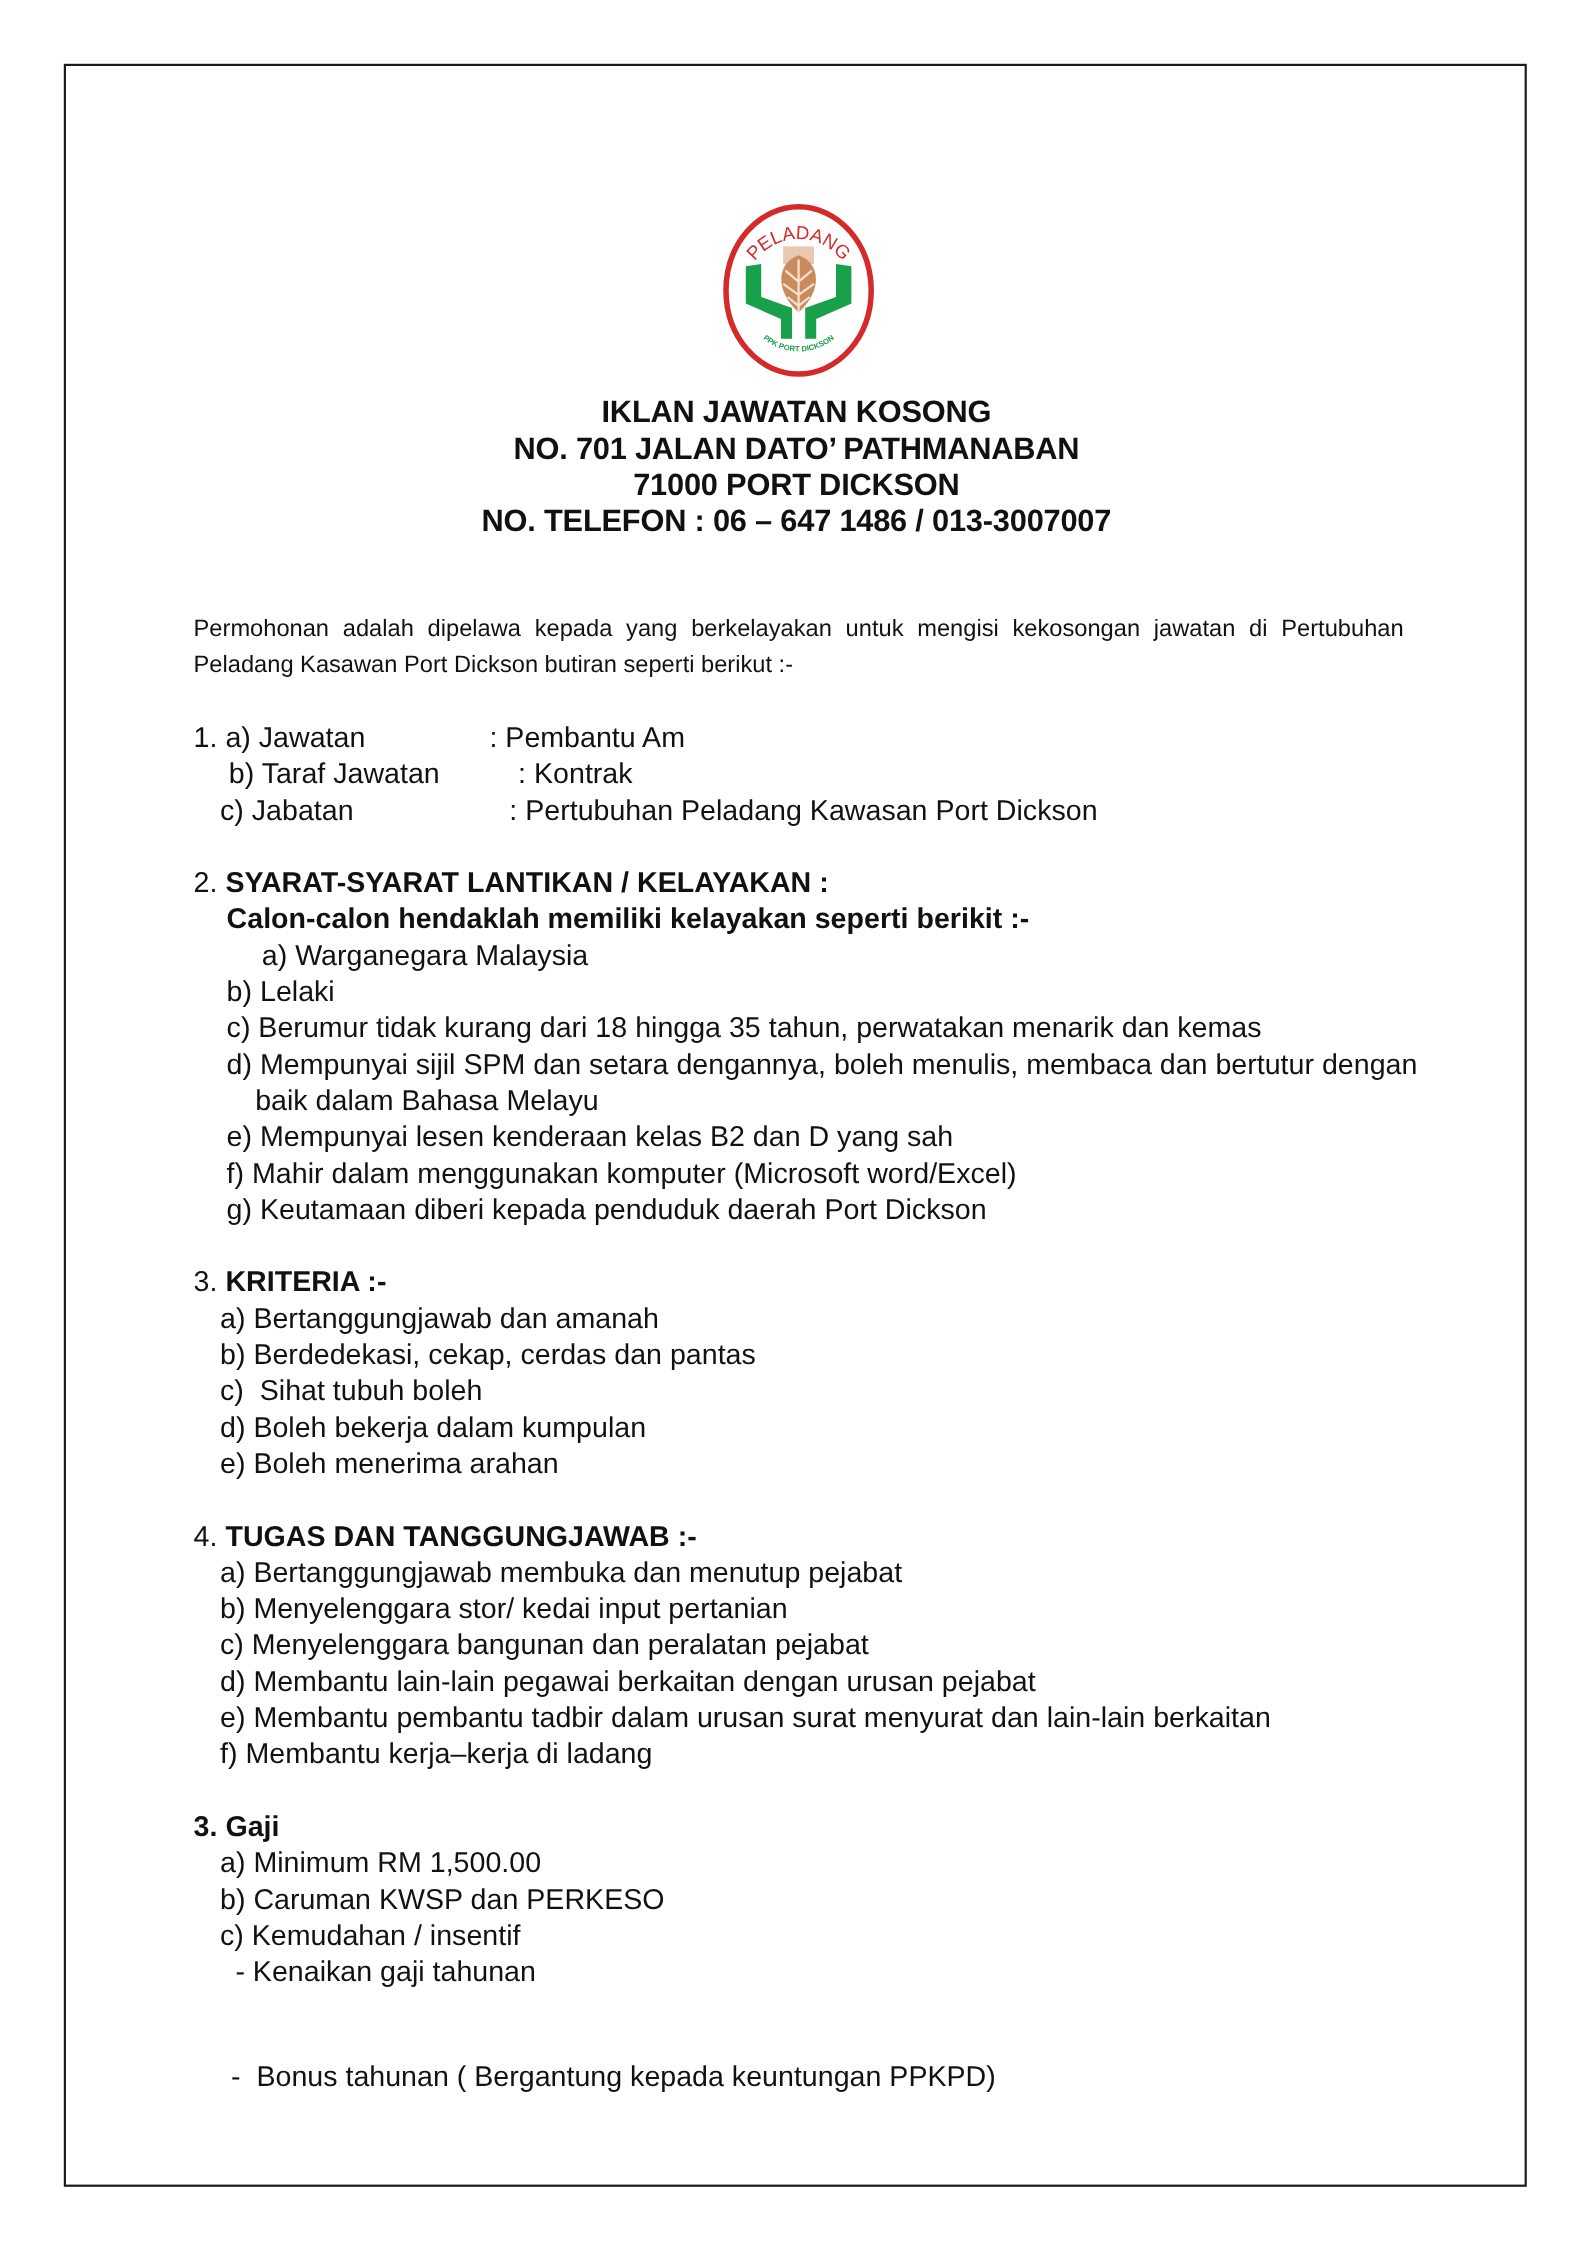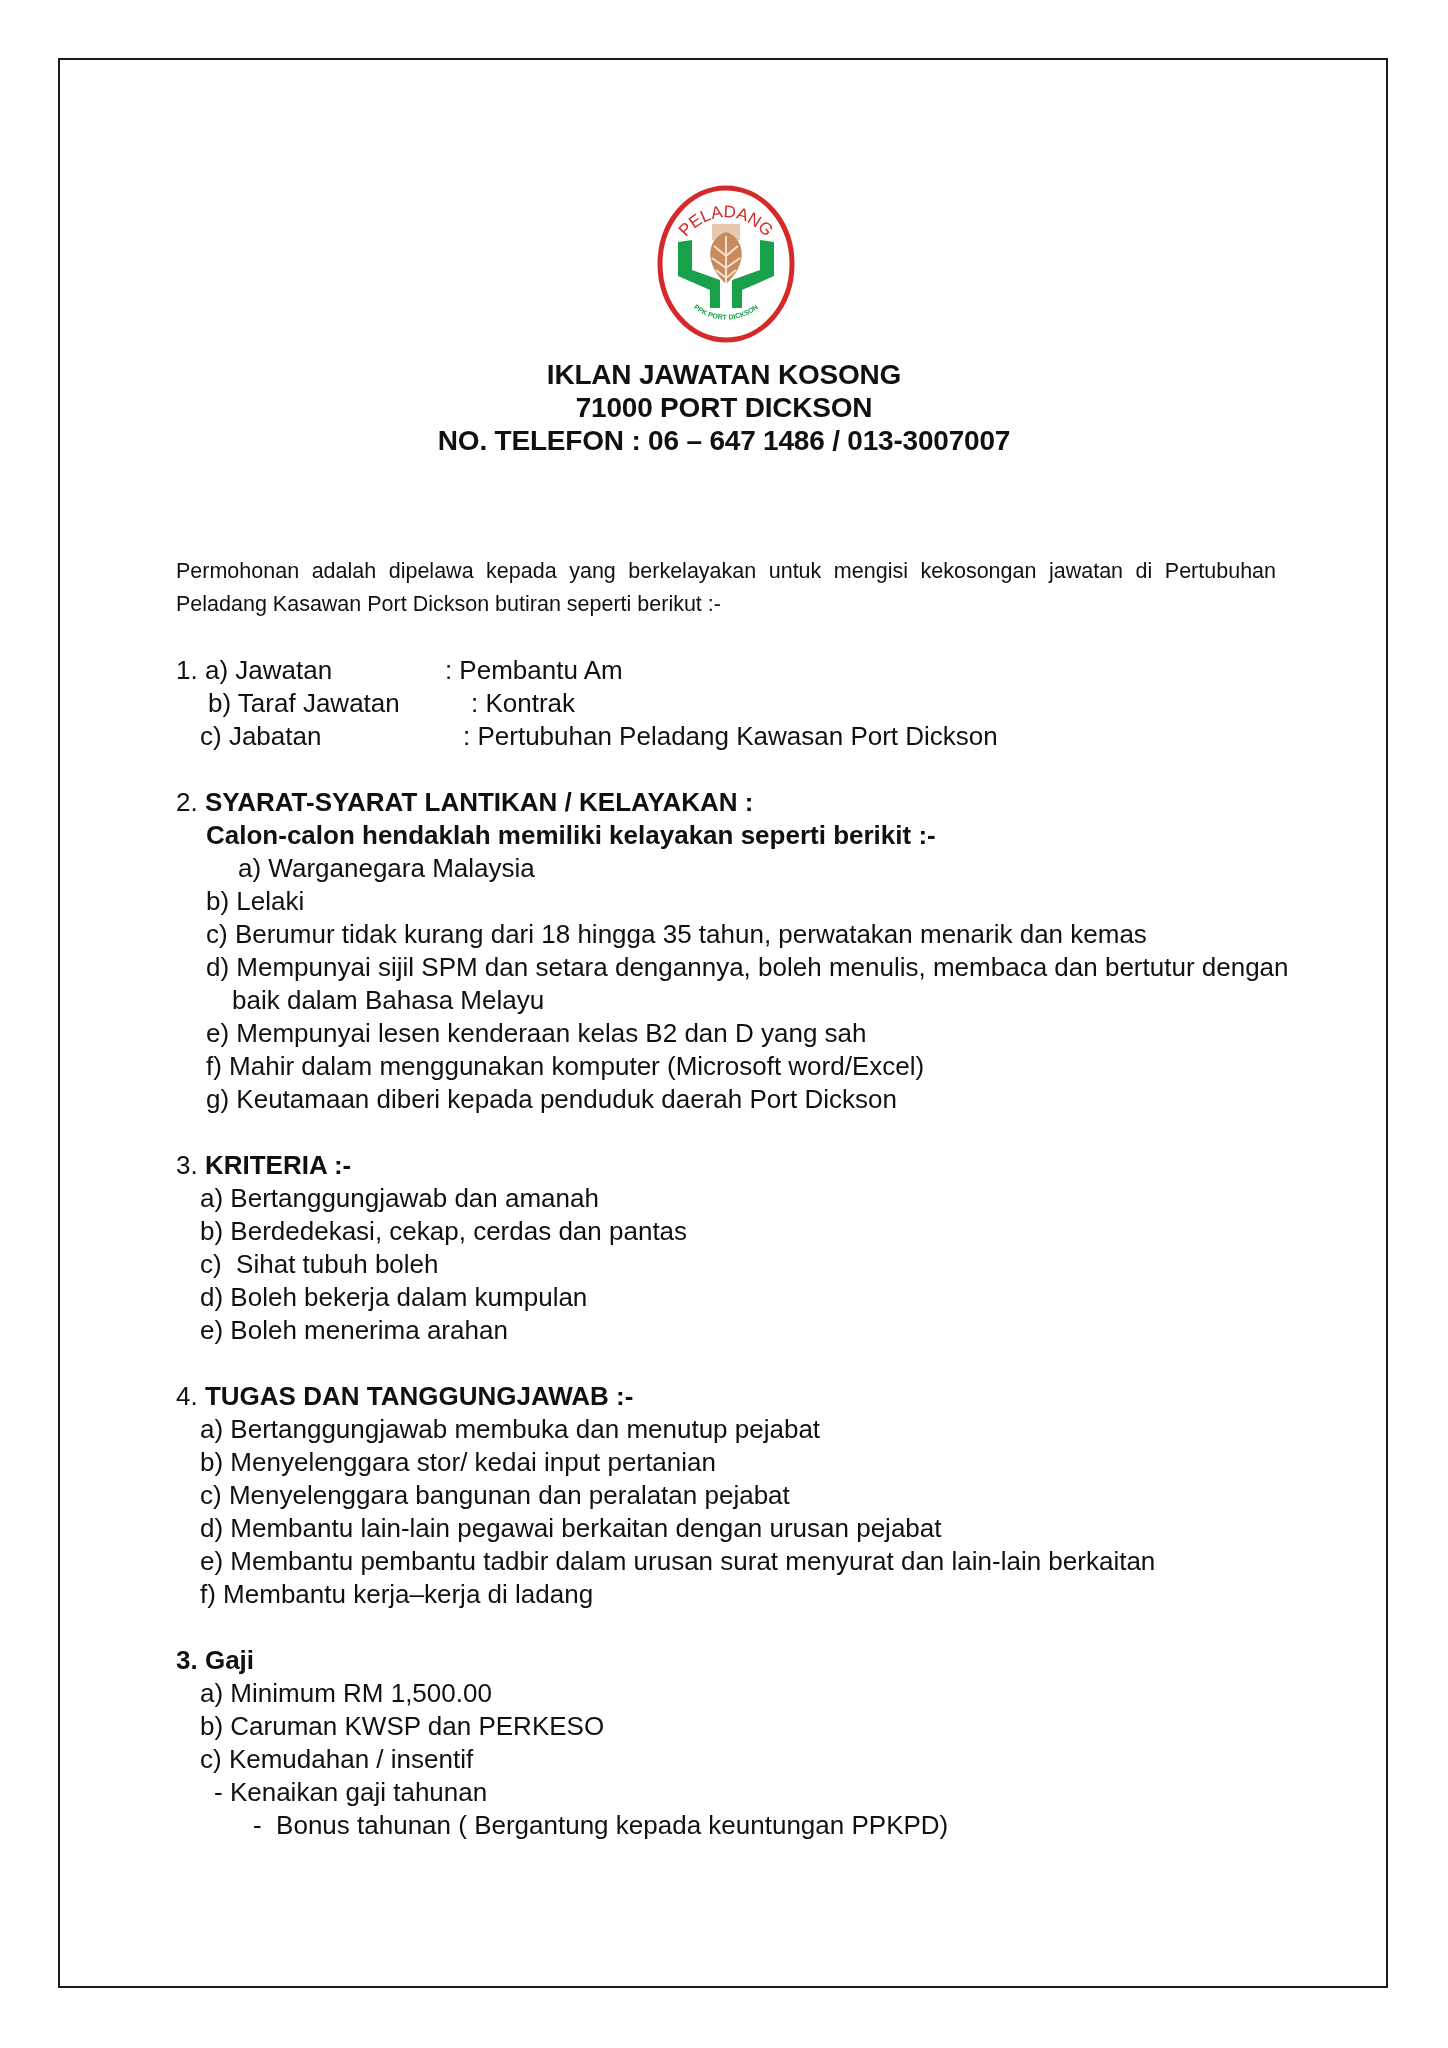--- a/index.html
+++ b/index.html
@@ -41,20 +41,21 @@
     <path d="M24 58 L38 56 L38 86 L66 96 L66 124 L56 124 L56 106 L24 92 Z"></path>
     <path d="M120 58 L106 56 L106 86 L78 96 L78 124 L88 124 L88 106 L120 92 Z"></path>
   </g>
   <text font-family="Liberation Sans, sans-serif" font-size="7" font-weight="bold" fill="#18a04a">
     <textPath href="#arcBot" startOffset="50%" text-anchor="middle">PPK PORT DICKSON</textPath>
   </text>
 </svg>
 
 <div class="header">
   <div>IKLAN JAWATAN KOSONG</div>
+  <div>NO. 701 JALAN DATO’ PATHMANABAN</div>
   <div>71000 PORT DICKSON</div>
   <div>NO. TELEFON : 06 – 647 1486 / 013-3007007</div>
 </div>
 
 <div class="intro">Permohonan adalah dipelawa kepada yang berkelayakan untuk mengisi kekosongan jawatan di Pertubuhan Peladang Kasawan Port Dickson butiran seperti berikut :-</div>
 
 <div class="line" style="left:176px; top:654px;"><span>1.</span> <span class="lbl" style="width:240px">a) Jawatan</span><span>: Pembantu Am</span></div>
 <div class="line" style="left:208px; top:687px;"><span class="lbl">b) Taraf Jawatan</span><span>: Kontrak</span></div>
 <div class="line" style="left:200px; top:720px;"><span class="lbl">c) Jabatan</span><span>: Pertubuhan Peladang Kawasan Port Dickson</span></div>
 
@@ -82,13 +83,13 @@
 <div class="line" style="left:200px; top:1479px;">c) Menyelenggara bangunan dan peralatan pejabat</div>
 <div class="line" style="left:200px; top:1512px;">d) Membantu lain-lain pegawai berkaitan dengan urusan pejabat</div>
 <div class="line" style="left:200px; top:1545px;">e) Membantu pembantu tadbir dalam urusan surat menyurat dan lain-lain berkaitan</div>
 <div class="line" style="left:200px; top:1578px;">f) Membantu kerja–kerja di ladang</div>
 
 <div class="line b" style="left:176px; top:1644px;">3. Gaji</div>
 <div class="line" style="left:200px; top:1677px;text-align:right;">a) Minimum RM 1,500.00</div>
 <div class="line" style="left:200px; top:1710px;">b) Caruman KWSP dan PERKESO</div>
 <div class="line" style="left:200px; top:1743px;">c) Kemudahan / insentif</div>
 <div class="line" style="left:214px; top:1776px;">- Kenaikan gaji tahunan</div>
-<div class="line" style="left:210px; top:1809px;margin-left:43px;">-  Bonus tahunan ( Bergantung kepada keuntungan PPKPD)</div>
+<div class="line" style="left:210px; top:1871px;">-  Bonus tahunan ( Bergantung kepada keuntungan PPKPD)</div>
 
 </body></html>

